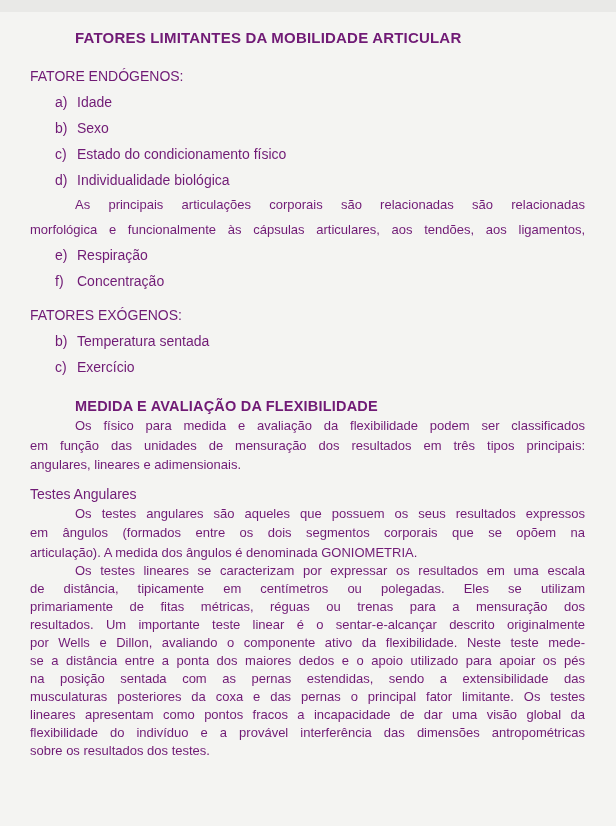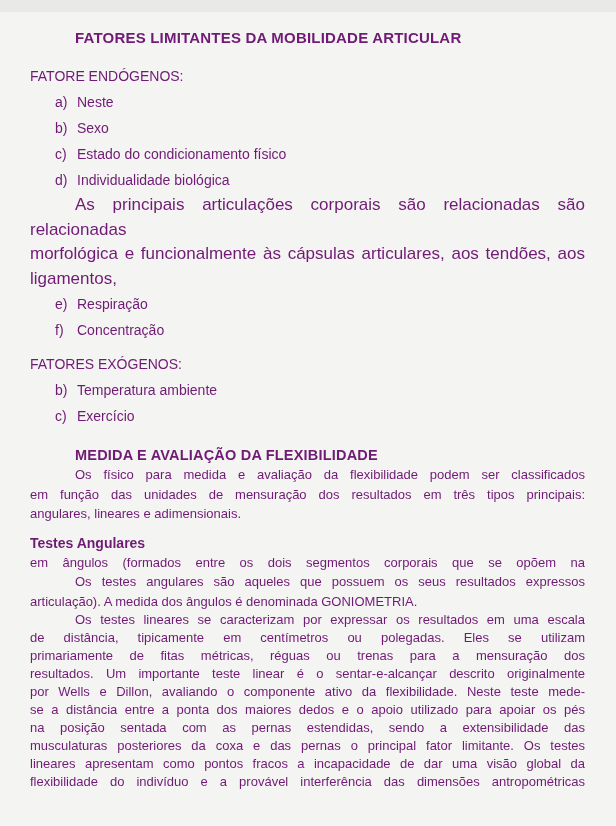--- a/index.html
+++ b/index.html
@@ -40,21 +40,21 @@
     font-size: 14px;
     line-height: 26px;
     padding-left: 25px;
     white-space: nowrap;
   }
   .li .marker {
     display: inline-block;
     width: 22px;
   }
   .para-top {
-    font-size: 17px;
+    font-size: 13px;
     line-height: 24.5px;
   }
   .para-bottom {
     font-size: 13px;
     line-height: 19.5px;
   }
   .para-last {
     line-height: 18px;
   }
   .jline {
@@ -71,37 +71,37 @@
     font-size: 14.5px;
     font-weight: bold;
     line-height: 20px;
     padding-left: 45px;
     margin-top: 16px;
     letter-spacing: 0.2px;
     white-space: nowrap;
   }
   .minor-heading {
     font-size: 14px;
-    font-weight: bold;
+    font-weight: normal;
     line-height: 20px;
     margin-top: 9px;
     white-space: nowrap;
   }
 </style>
 </head>
 <body>
 
 <div class="page" style="background: rgb(244, 244, 242); color: #701a75; margin-top: 12px;">
 
   <div class="doc-title">FATORES LIMITANTES DA MOBILIDADE ARTICULAR</div>
 
   <div class="section-label">FATORE ENDÓGENOS:</div>
 
   <div class="li">
-    <span class="marker">a)</span><span>Neste</span>
+    <span class="marker">a)</span><span>Idade</span>
   </div>
   <div class="li">
     <span class="marker">b)</span><span>Sexo</span>
   </div>
   <div class="li">
     <span class="marker">c)</span><span>Estado do condicionamento físico</span>
   </div>
   <div class="li">
     <span class="marker">d)</span><span>Individualidade biológica</span>
   </div>
@@ -114,49 +114,50 @@
   <div class="li">
     <span class="marker">e)</span><span>Respiração</span>
   </div>
   <div class="li">
     <span class="marker">f)</span><span>Concentração</span>
   </div>
 
   <div class="section-label second">FATORES EXÓGENOS:</div>
 
   <div class="li">
-    <span class="marker">b)</span><span>Temperatura ambiente</span>
+    <span class="marker">b)</span><span>Temperatura sentada</span>
   </div>
   <div class="li">
     <span class="marker">c)</span><span>Exercício</span>
   </div>
 
   <div class="sub-heading">MEDIDA E AVALIAÇÃO DA FLEXIBILIDADE</div>
 
   <div class="para-bottom">
     <div class="jline findent">Os físico para medida e avaliação da flexibilidade podem ser classificados</div>
     <div class="jline">em função das unidades de mensuração dos resultados em três tipos principais:</div>
     <div class="jline jlast">angulares, lineares e adimensionais.</div>
   </div>
 
   <div class="minor-heading">Testes Angulares</div>
 
   <div class="para-bottom">
+    <div class="jline findent">Os testes angulares são aqueles que possuem os seus resultados expressos</div>
     <div class="jline">em ângulos (formados entre os dois segmentos corporais que se opõem na</div>
-    <div class="jline findent">Os testes angulares são aqueles que possuem os seus resultados expressos</div>
     <div class="jline jlast">articulação). A medida dos ângulos é denominada GONIOMETRIA.</div>
   </div>
 
 
   <div class="para-bottom para-last">
     <div class="jline findent">Os testes lineares se caracterizam por expressar os resultados em uma escala</div>
     <div class="jline">de distância, tipicamente em centímetros ou polegadas. Eles se utilizam</div>
     <div class="jline">primariamente de fitas métricas, réguas ou trenas para a mensuração dos</div>
     <div class="jline">resultados. Um importante teste linear é o sentar-e-alcançar descrito originalmente</div>
     <div class="jline">por Wells e Dillon, avaliando o componente ativo da flexibilidade. Neste teste mede-</div>
     <div class="jline">se a distância entre a ponta dos maiores dedos e o apoio utilizado para apoiar os pés</div>
     <div class="jline">na posição sentada com as pernas estendidas, sendo a extensibilidade das</div>
     <div class="jline">musculaturas posteriores da coxa e das pernas o principal fator limitante. Os testes</div>
     <div class="jline">lineares apresentam como pontos fracos a incapacidade de dar uma visão global da</div>
     <div class="jline">flexibilidade do indivíduo e a provável interferência das dimensões antropométricas</div>
+    <div class="jline jlast">sobre os resultados dos testes.</div>
   </div>
 
 </div>
 
 </body></html>

